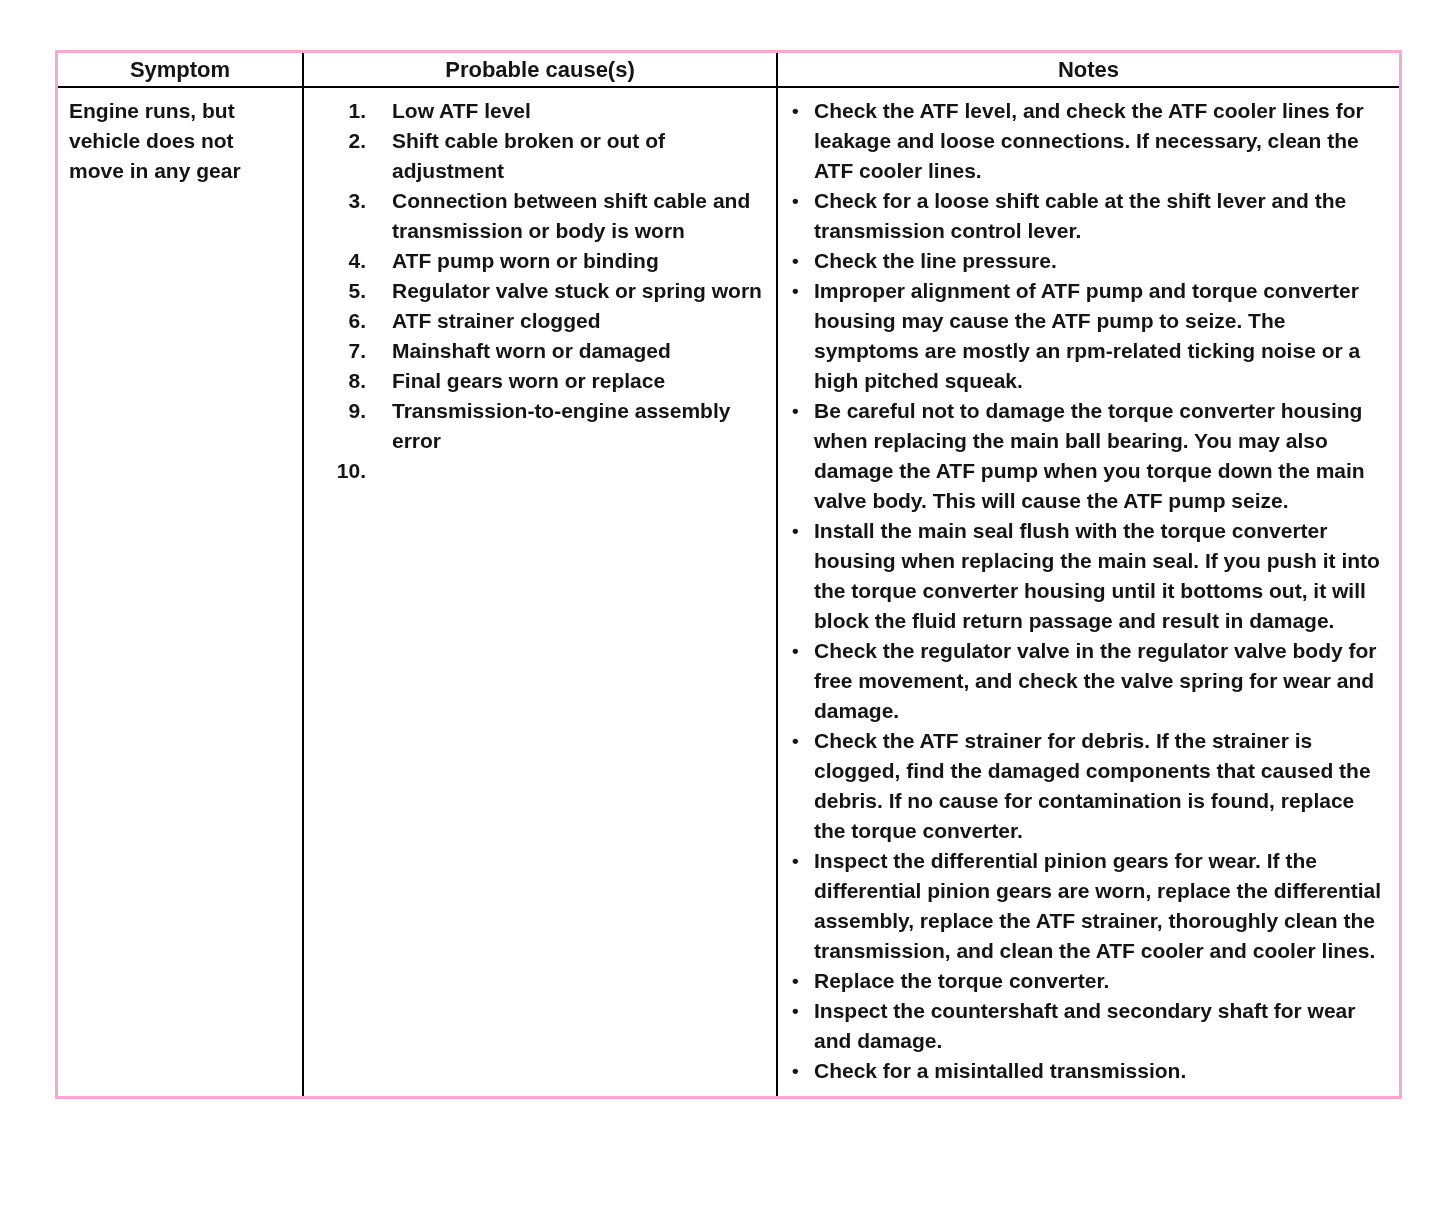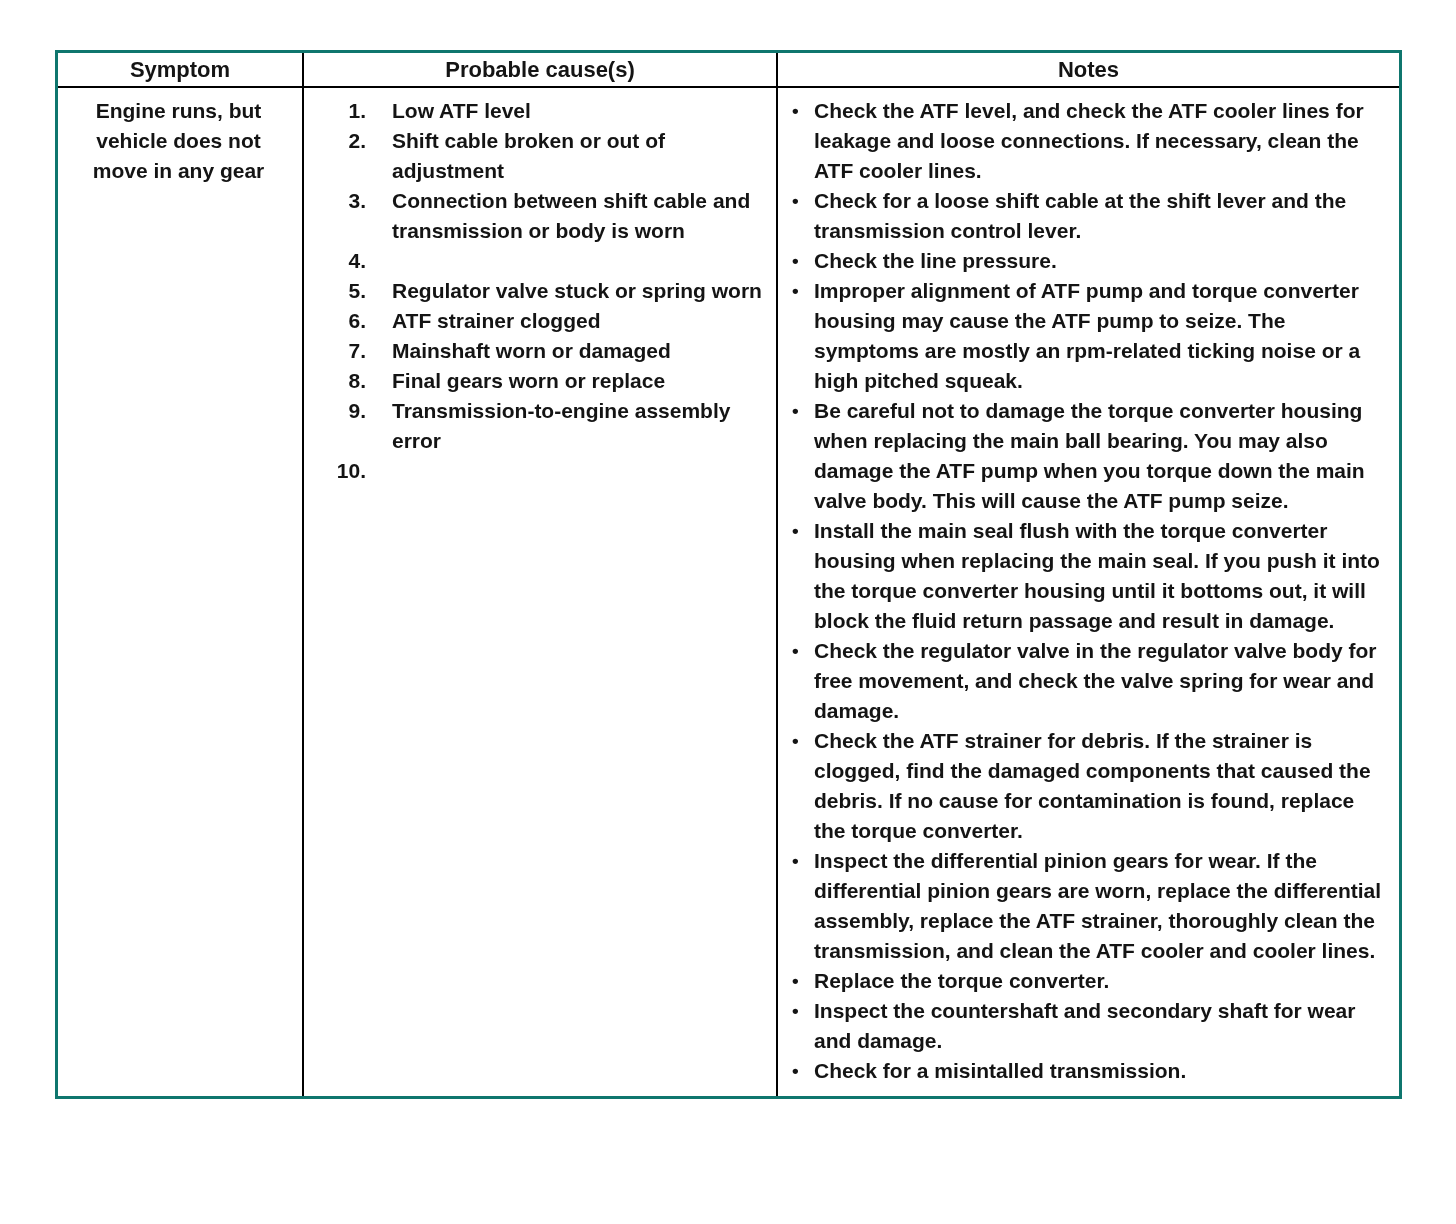--- a/index.html
+++ b/index.html
@@ -17,21 +17,21 @@
   }
   .page {
     position: relative;
     width: 1456px;
     height: 1224px;
     box-sizing: border-box;
     padding: 50px 0 0 55px;
   }
   .tbl {
     width: 1347px;
-    border: 3px solid #0f766e;
+    border: 3px solid #f9a8d4;
     box-sizing: border-box;
     display: grid;
     grid-template-columns: 246px 474px 1fr;
     grid-template-rows: auto 1fr;
     background: #fff;
   }
   .cell {
     box-sizing: border-box;
     border-right: 2px solid #000;
   }
@@ -45,21 +45,20 @@
   }
   .body-cell {
     font-size: 21px;
     line-height: 30px;
     padding-top: 8px;
     padding-bottom: 10px;
   }
   .symptom-cell {
     padding-left: 11px;
     padding-right: 14px;
-    text-align: center;
   }
   .causes-cell {
     padding-left: 22px;
     padding-right: 14px;
   }
   .notes-cell {
     padding-left: 14px;
     padding-right: 10px;
   }
   .cause-item {
@@ -102,20 +101,21 @@
       <div class="cause-item">
         <span class="cause-num">2.</span>
         <span>Shift cable broken or out of adjustment</span>
       </div>
       <div class="cause-item">
         <span class="cause-num">3.</span>
         <span>Connection between shift cable and transmission or body is worn</span>
       </div>
       <div class="cause-item">
         <span class="cause-num">4.</span>
+        <span>ATF pump worn or binding</span>
       </div>
       <div class="cause-item">
         <span class="cause-num">5.</span>
         <span>Regulator valve stuck or spring worn</span>
       </div>
       <div class="cause-item">
         <span class="cause-num">6.</span>
         <span>ATF strainer clogged</span>
       </div>
       <div class="cause-item">

